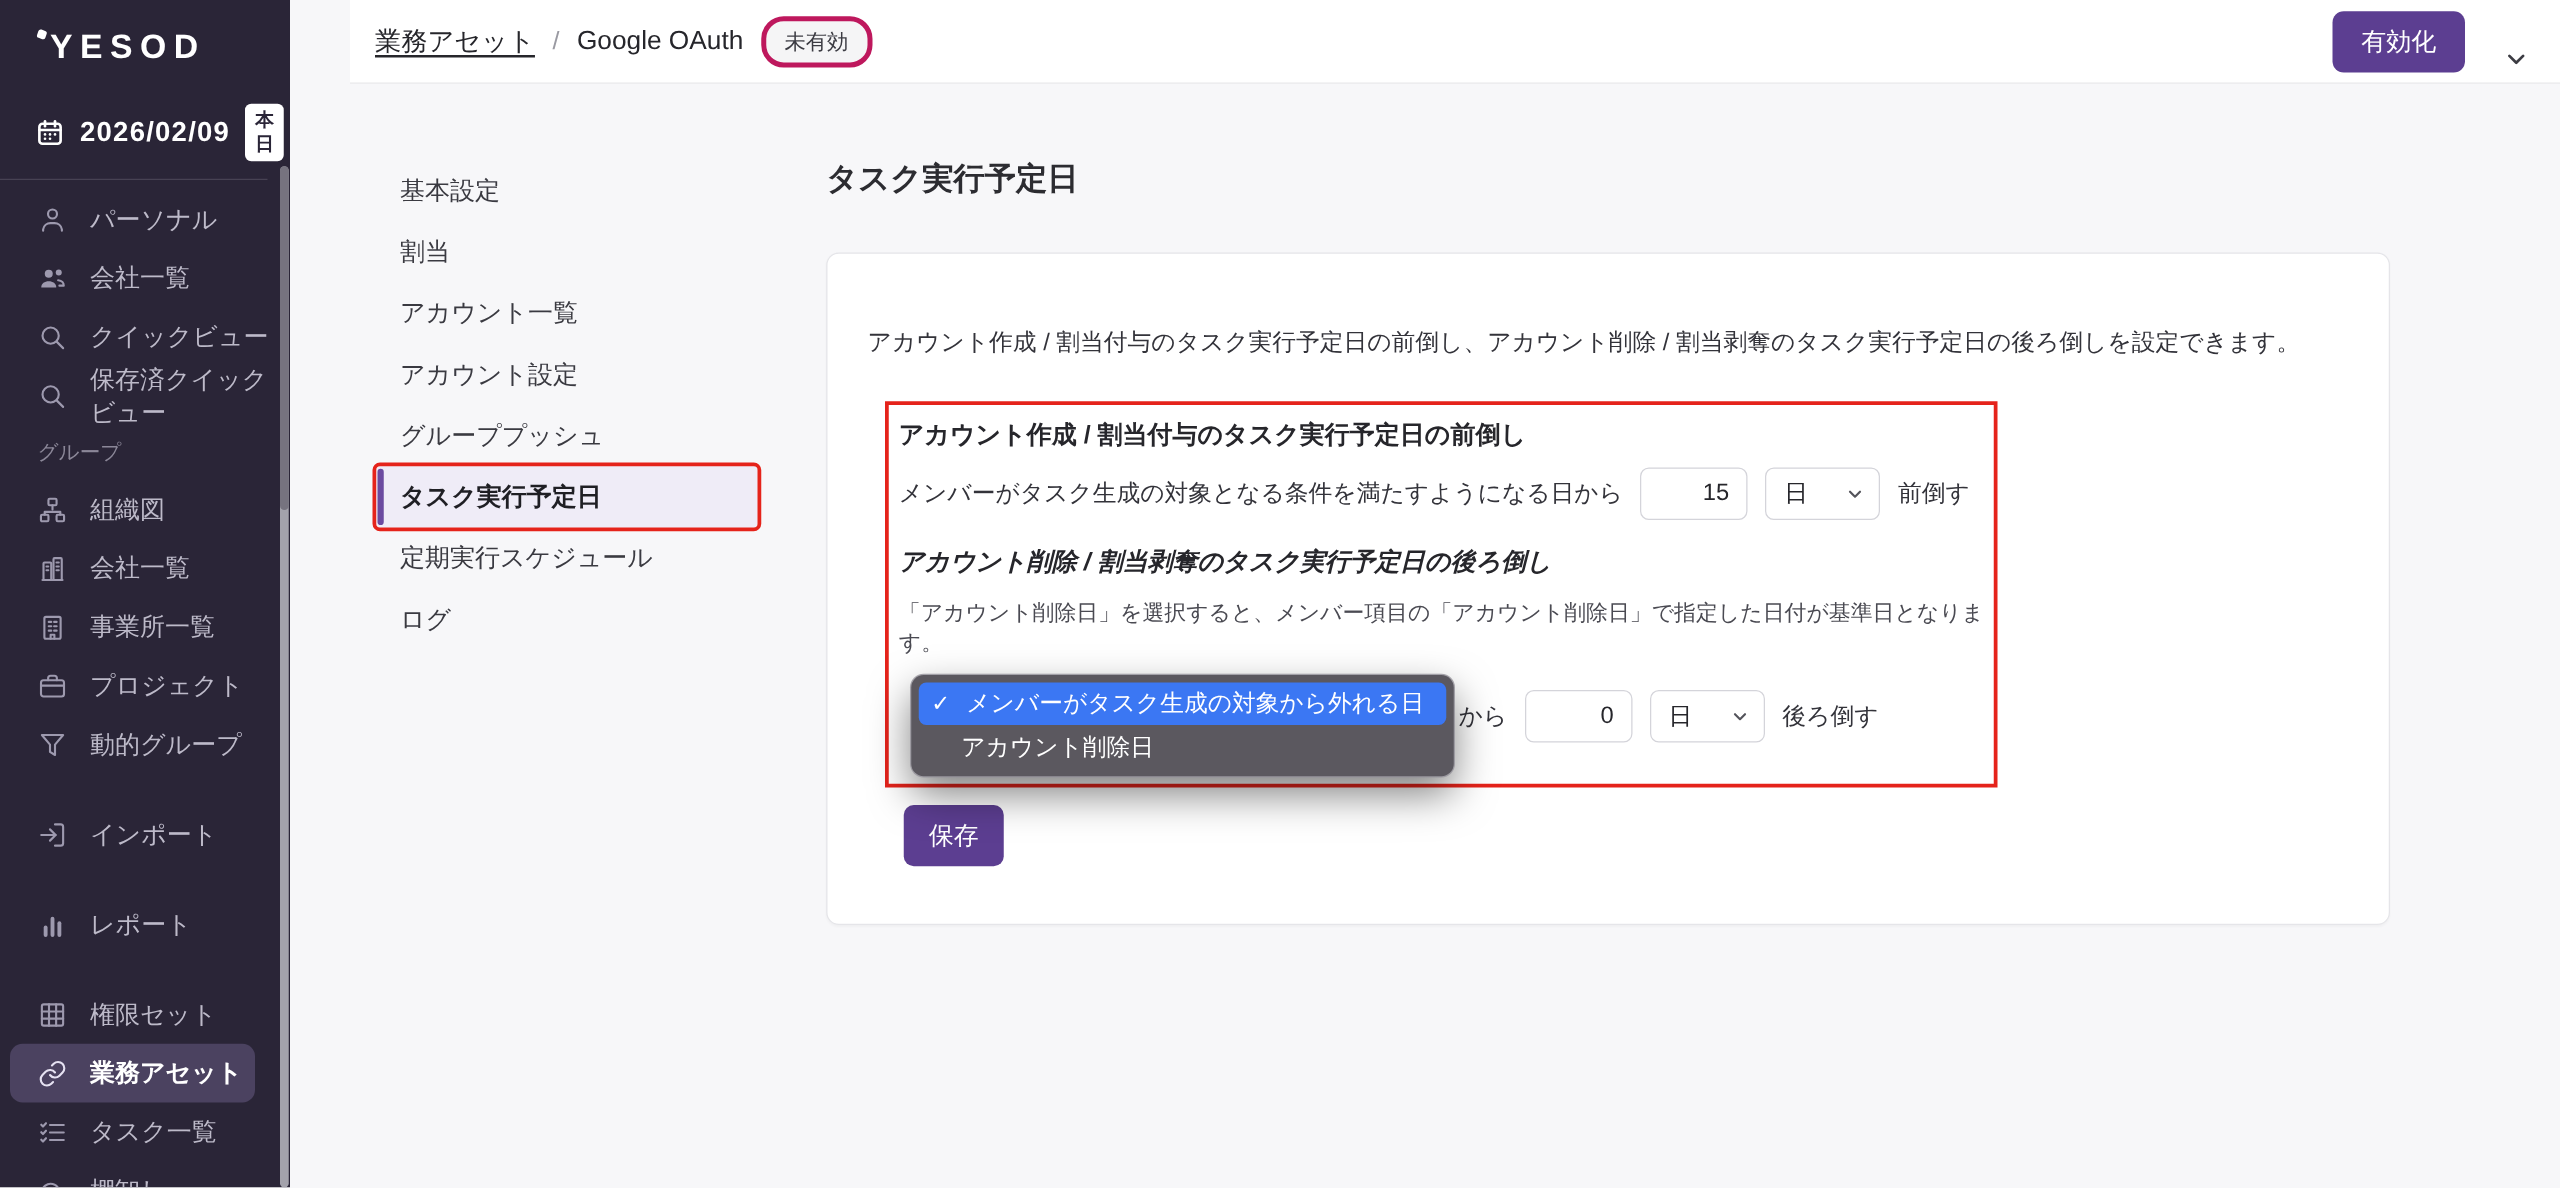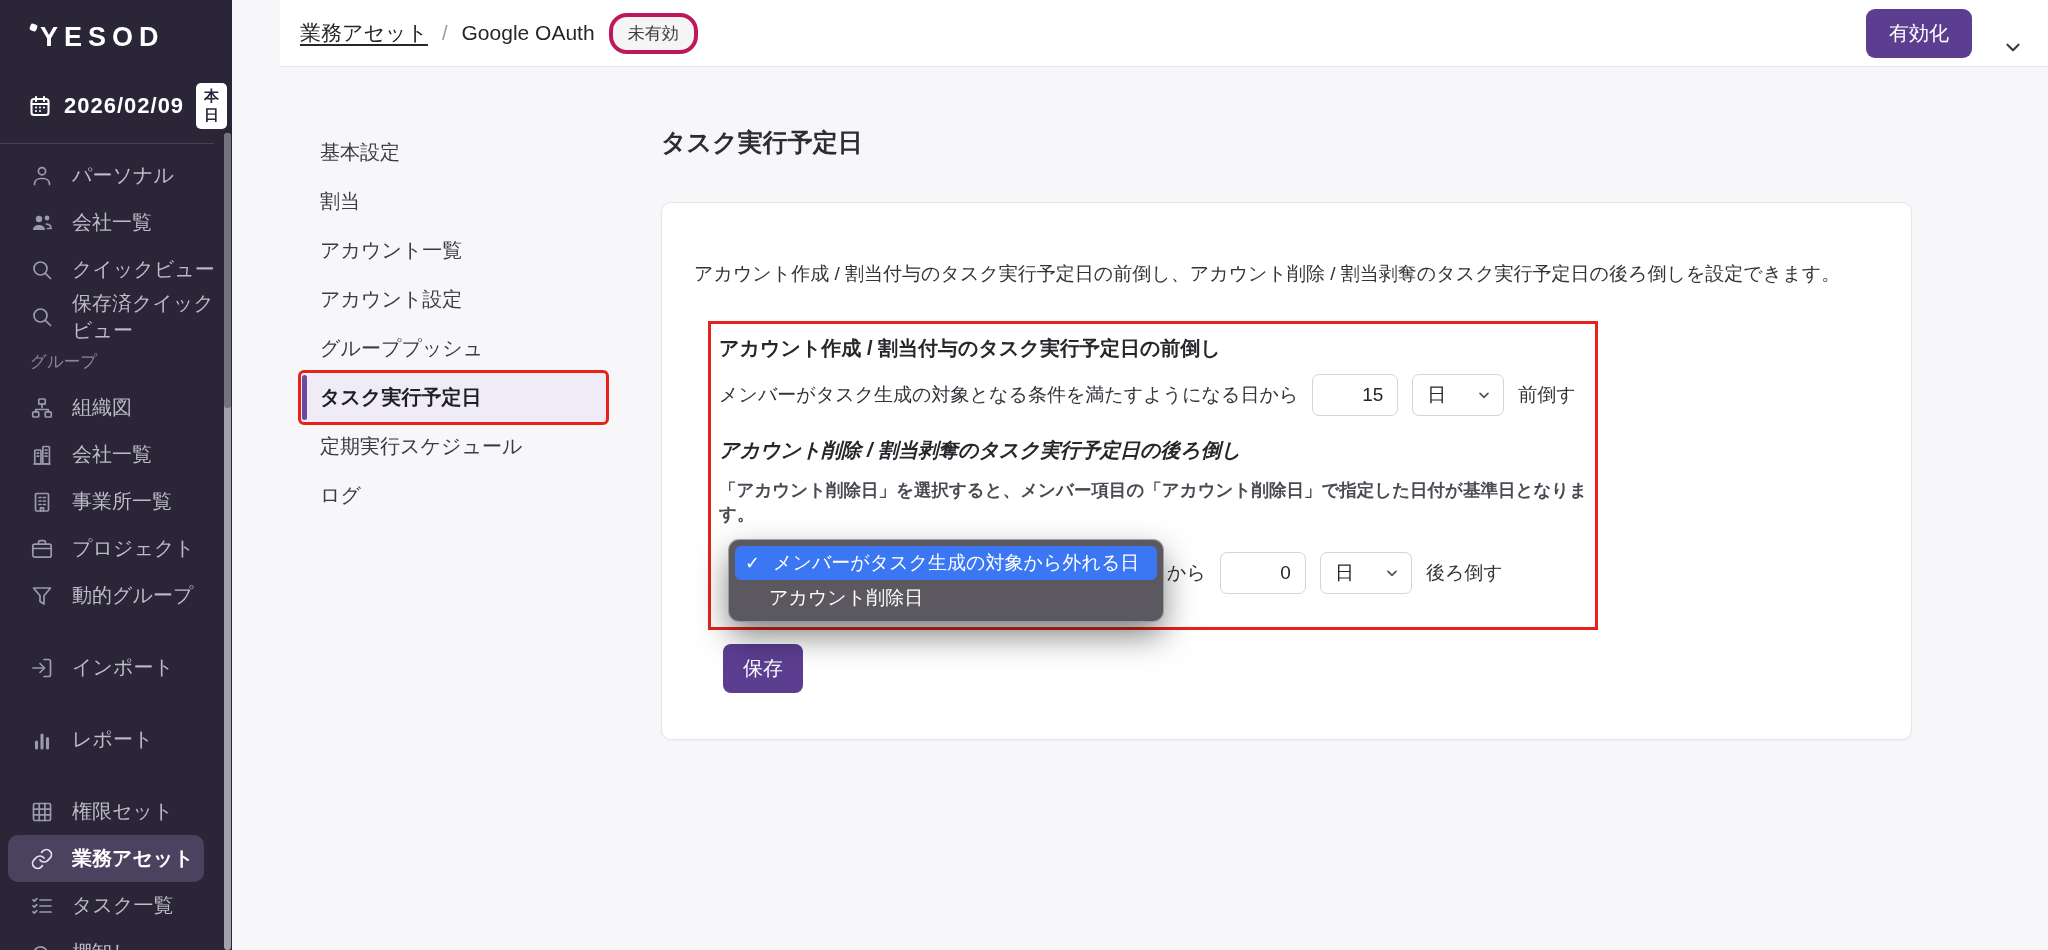--- a/index.html
+++ b/index.html
@@ -53,21 +53,21 @@
   .red-box { position:relative; margin:34px 0 0 46px; width:890px; height:309px; border:3px solid #e5231b; padding:12px 0 0 8px; }
   .sec-heading { font-size:20px; font-weight:bold; color:#26262b; line-height:24px; }
   .field-row { display:flex; align-items:center; gap:14px; }
   .row-advance { margin-top:14px; }
   .row-postpone { margin-top:26px; }
   .field-label { font-size:19px; color:#33333a; }
   .num-input { width:86px; height:42px; border:1px solid #d4d4da; border-radius:7px; text-align:right; padding-right:14px; font-size:19px; color:#26262b; font-family:inherit; background:#fff; }
   .select-box { width:92px; height:42px; border:1px solid #d4d4da; border-radius:7px; background:#fff; display:flex; align-items:center; justify-content:space-between; padding:0 11px 0 14px; font-size:19px; color:#26262b; cursor:pointer; }
   .select-box .chev { color:#55555c; }
   .heading-postpone { margin-top:22px;font-style:italic; }
-  .note { margin-top:16px; font-size:17.5px; color:#4a4a52; line-height:24px;font-weight:bold; }
+  .note { margin-top:16px; font-size:17.5px; color:#4a4a52; line-height:24px; }
   .row-spacer { width:434px; height:42px; }
   .save-btn { margin:14px 0 0 61px; background:#5c3e91; color:#fff; border:none; font-size:20px; font-family:inherit; padding:11px 20px; border-radius:8px; cursor:pointer; }
 
   
   .dropdown { position:absolute; left:18px; top:216px; width:434px; background:#5b585f; border-radius:10px; padding:6px;
     box-shadow:0 0 0 1px rgba(150,148,156,.85), 0 14px 32px rgba(0,0,0,.5); z-index:10; }
   .dd-option { font-size:19px; color:#fff; display:flex; align-items:center; cursor:pointer; }
   .dd-option.selected { background:#3b77f3; border-radius:6px; padding:6px 10px; gap:10px; height:34px; }
   .dd-check { font-size:18px; font-weight:bold; width:18px; }
   .dd-option.plain { padding:8px 10px 7px 34px; height:35px;text-align:right; }

